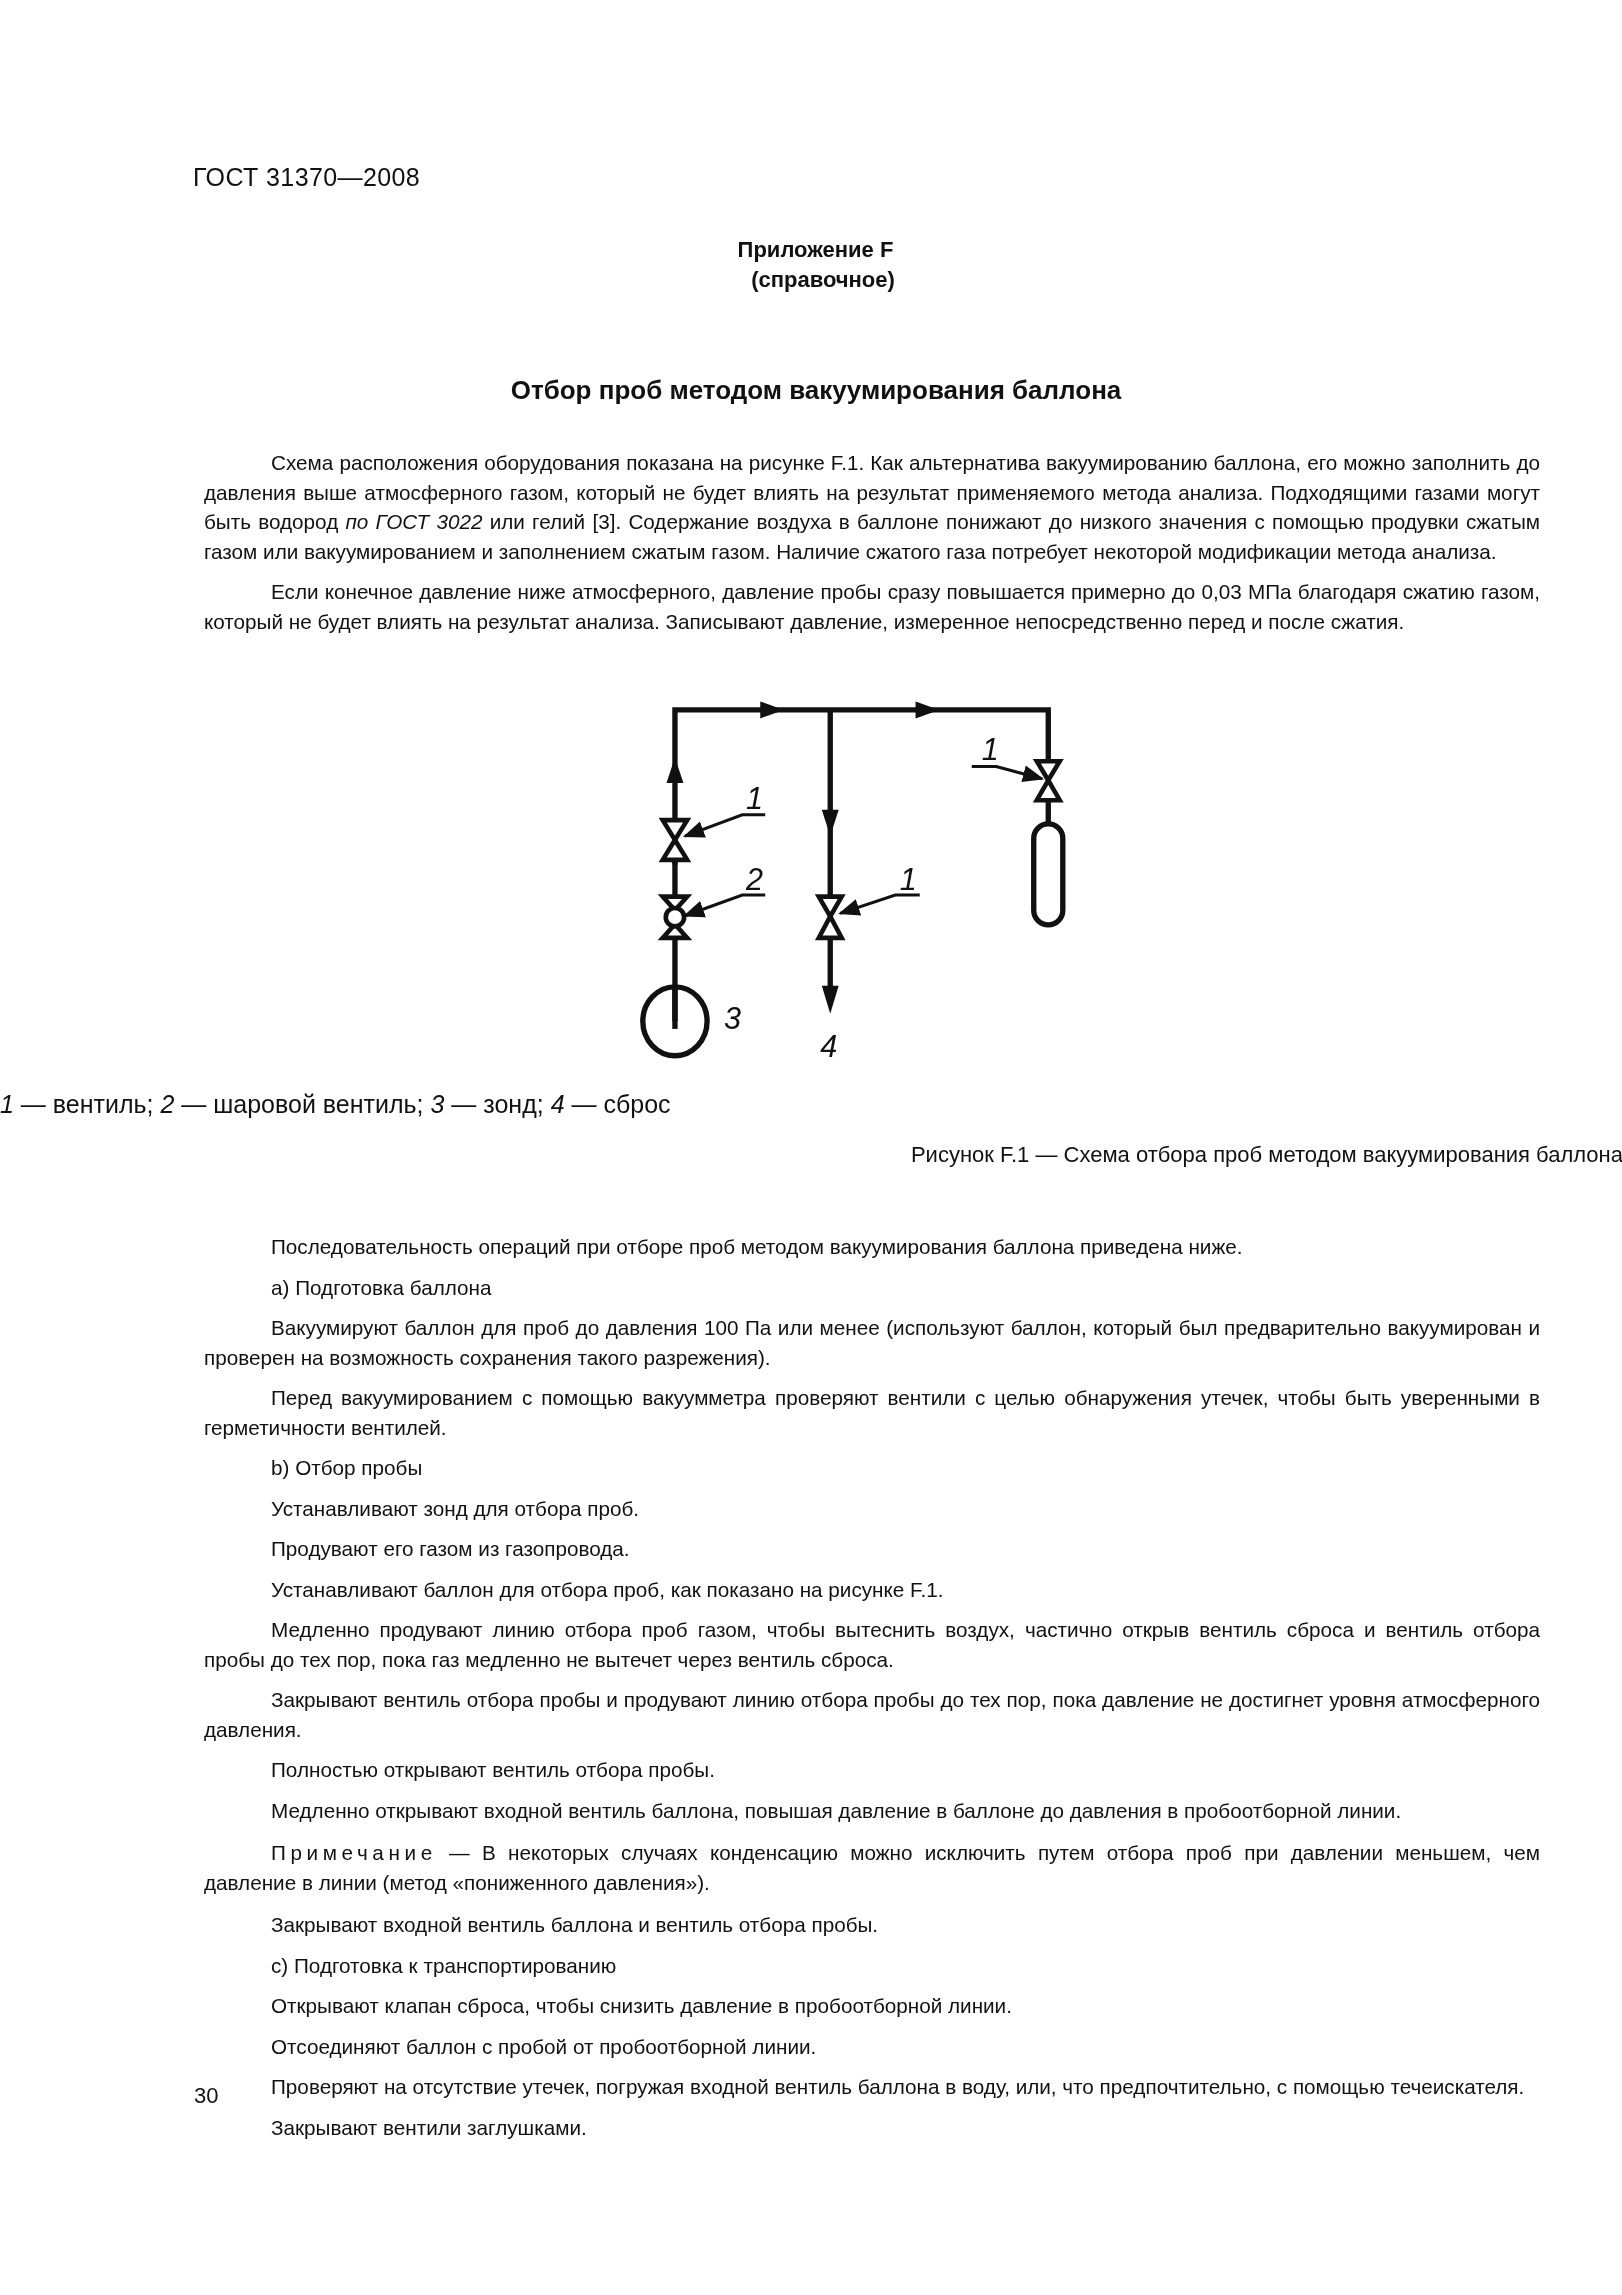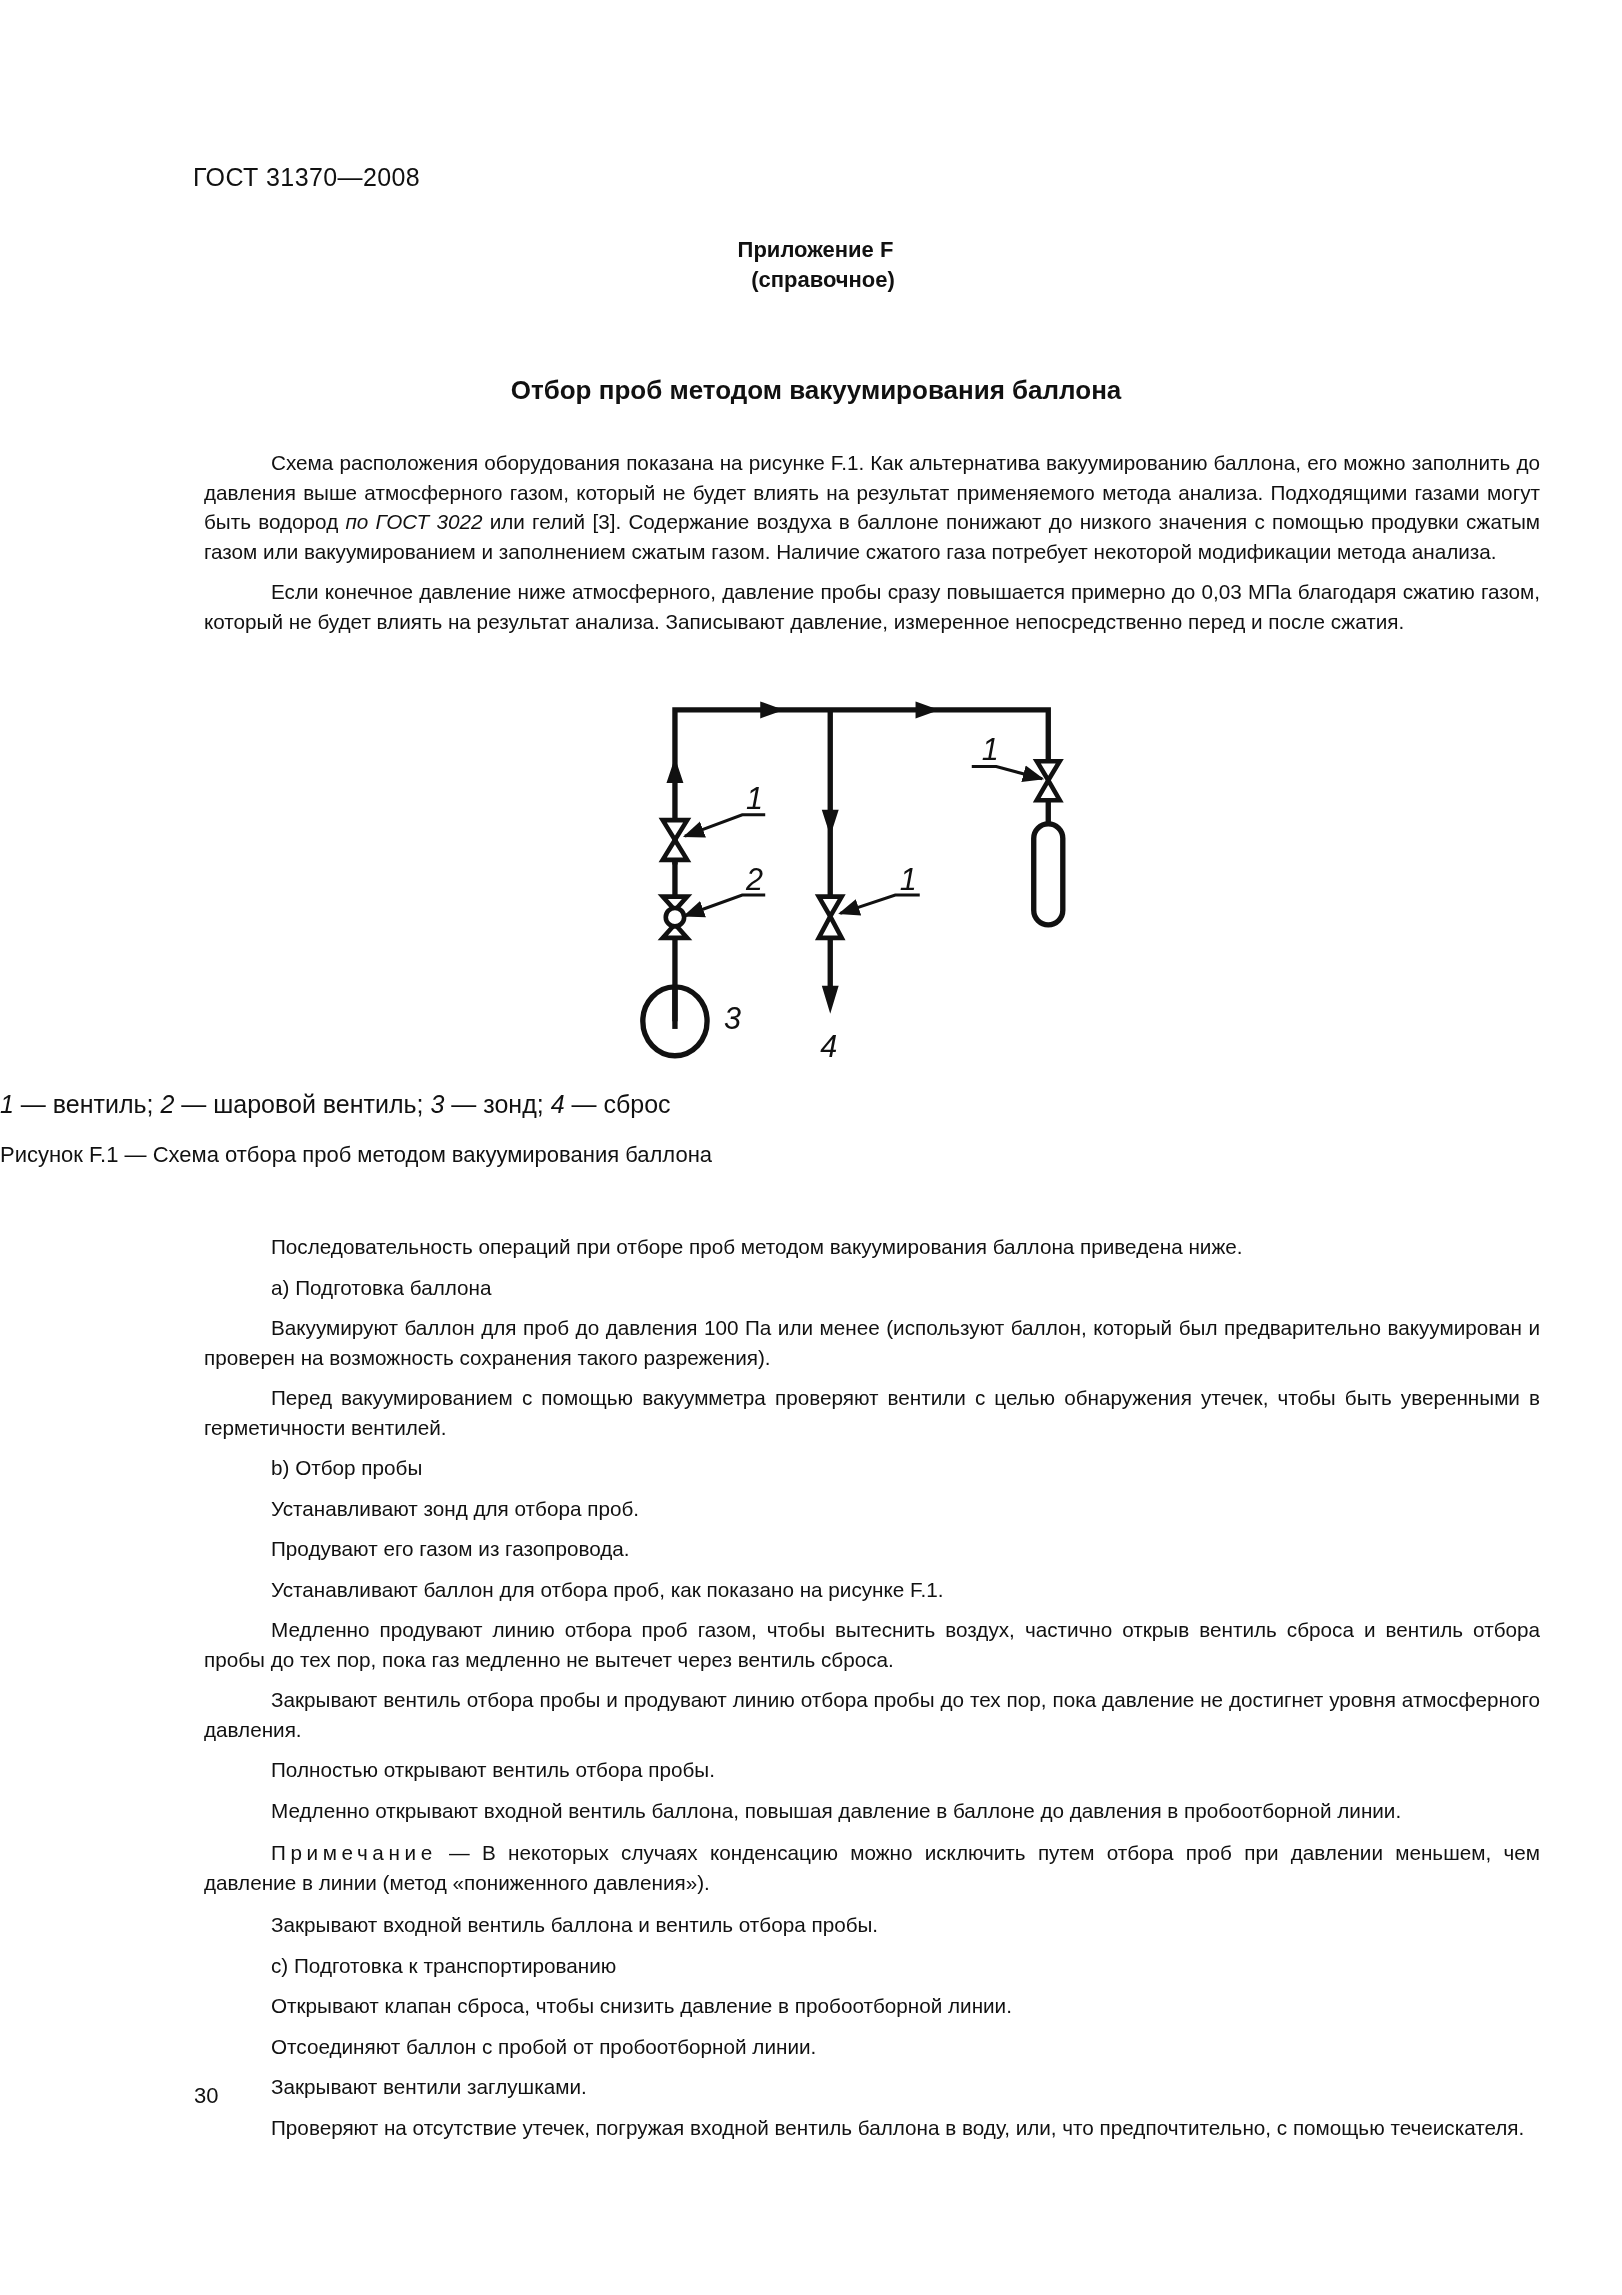--- a/index.html
+++ b/index.html
@@ -9,21 +9,21 @@
     .annex { left: 0; width: 1623px; text-align: center; font-weight: bold; font-size: 22px; }
     .annex-title { top: 237px; padding-left: 8px; box-sizing: border-box; }
     .annex-sub { top: 267px; padding-left: 23px; box-sizing: border-box; }
     .section-title { left: 0; width: 1623px; top: 375px; text-align: center; font-weight: bold; font-size: 26px; padding-left: 9px; box-sizing: border-box; }
     .body-block { left: 193px; width: 1358px; font-size: 20.7px; line-height: 29.5px; text-align: justify; }
     .body-block p { margin: 11px; text-indent: 67px; }
     .body-block p.gap-before { margin-top: 13px; }
     .sp { letter-spacing: 4.6px; }
     .it { font-style: italic; }
     .legend { left: 0; width: 1623px; top: 1090px; text-align: left; font-size: 25px; padding-left: 0; }
-    .caption { left: 0; width: 1623px; top: 1142px; text-align: left; font-size: 22px; }
+    .caption { left: 0; width: 1623px; top: 1142px; text-align: right; font-size: 22px; }
     .page-num { left: 194px; top: 2083px; font-size: 22px; }
     svg.diagram { position: absolute; left: 0; top: 0; width: 1623px; height: 2295px; pointer-events: none; }
     .diagram text { font-family: "Liberation Sans", sans-serif; font-style: italic; font-size: 40px; fill: #111; }
   </style>
 </head>
 <body>
 
 <div class="abs doc-id">ГОСТ 31370—2008</div>
 
 <div class="abs annex annex-title">Приложение F</div>
@@ -120,18 +120,18 @@
   <p>Устанавливают баллон для отбора проб, как показано на рисунке F.1.</p>
   <p>Медленно продувают линию отбора проб газом, чтобы вытеснить воздух, частично открыв вентиль сброса и вентиль отбора пробы до тех пор, пока газ медленно не вытечет через вентиль сброса.</p>
   <p>Закрывают вентиль отбора пробы и продувают линию отбора пробы до тех пор, пока давление не достигнет уровня атмосферного давления.</p>
   <p>Полностью открывают вентиль отбора пробы.</p>
   <p>Медленно открывают входной вентиль баллона, повышая давление в баллоне до давления в пробоотборной линии.</p>
   <p class="gap-before"><span class="sp">Примечание</span><span> — В некоторых случаях конденсацию можно исключить путем отбора проб при давлении меньшем, чем давление в линии (метод «пониженного давления»).</span></p>
   <p class="gap-before">Закрывают входной вентиль баллона и вентиль отбора пробы.</p>
   <p>c)  Подготовка к транспортированию</p>
   <p>Открывают клапан сброса, чтобы снизить давление в пробоотборной линии.</p>
   <p>Отсоединяют баллон с пробой от пробоотборной линии.</p>
+  <p>Проверяют на отсутствие утечек, погружая входной вентиль баллона в воду, или, что предпочтительно, с помощью течеискателя.</p>
   <p>Закрывают вентили заглушками.</p>
-  <p>Проверяют на отсутствие утечек, погружая входной вентиль баллона в воду, или, что предпочтительно, с помощью течеискателя.</p>
 </div>
 
 <div class="abs page-num">30</div>
 
 
 </body></html>

